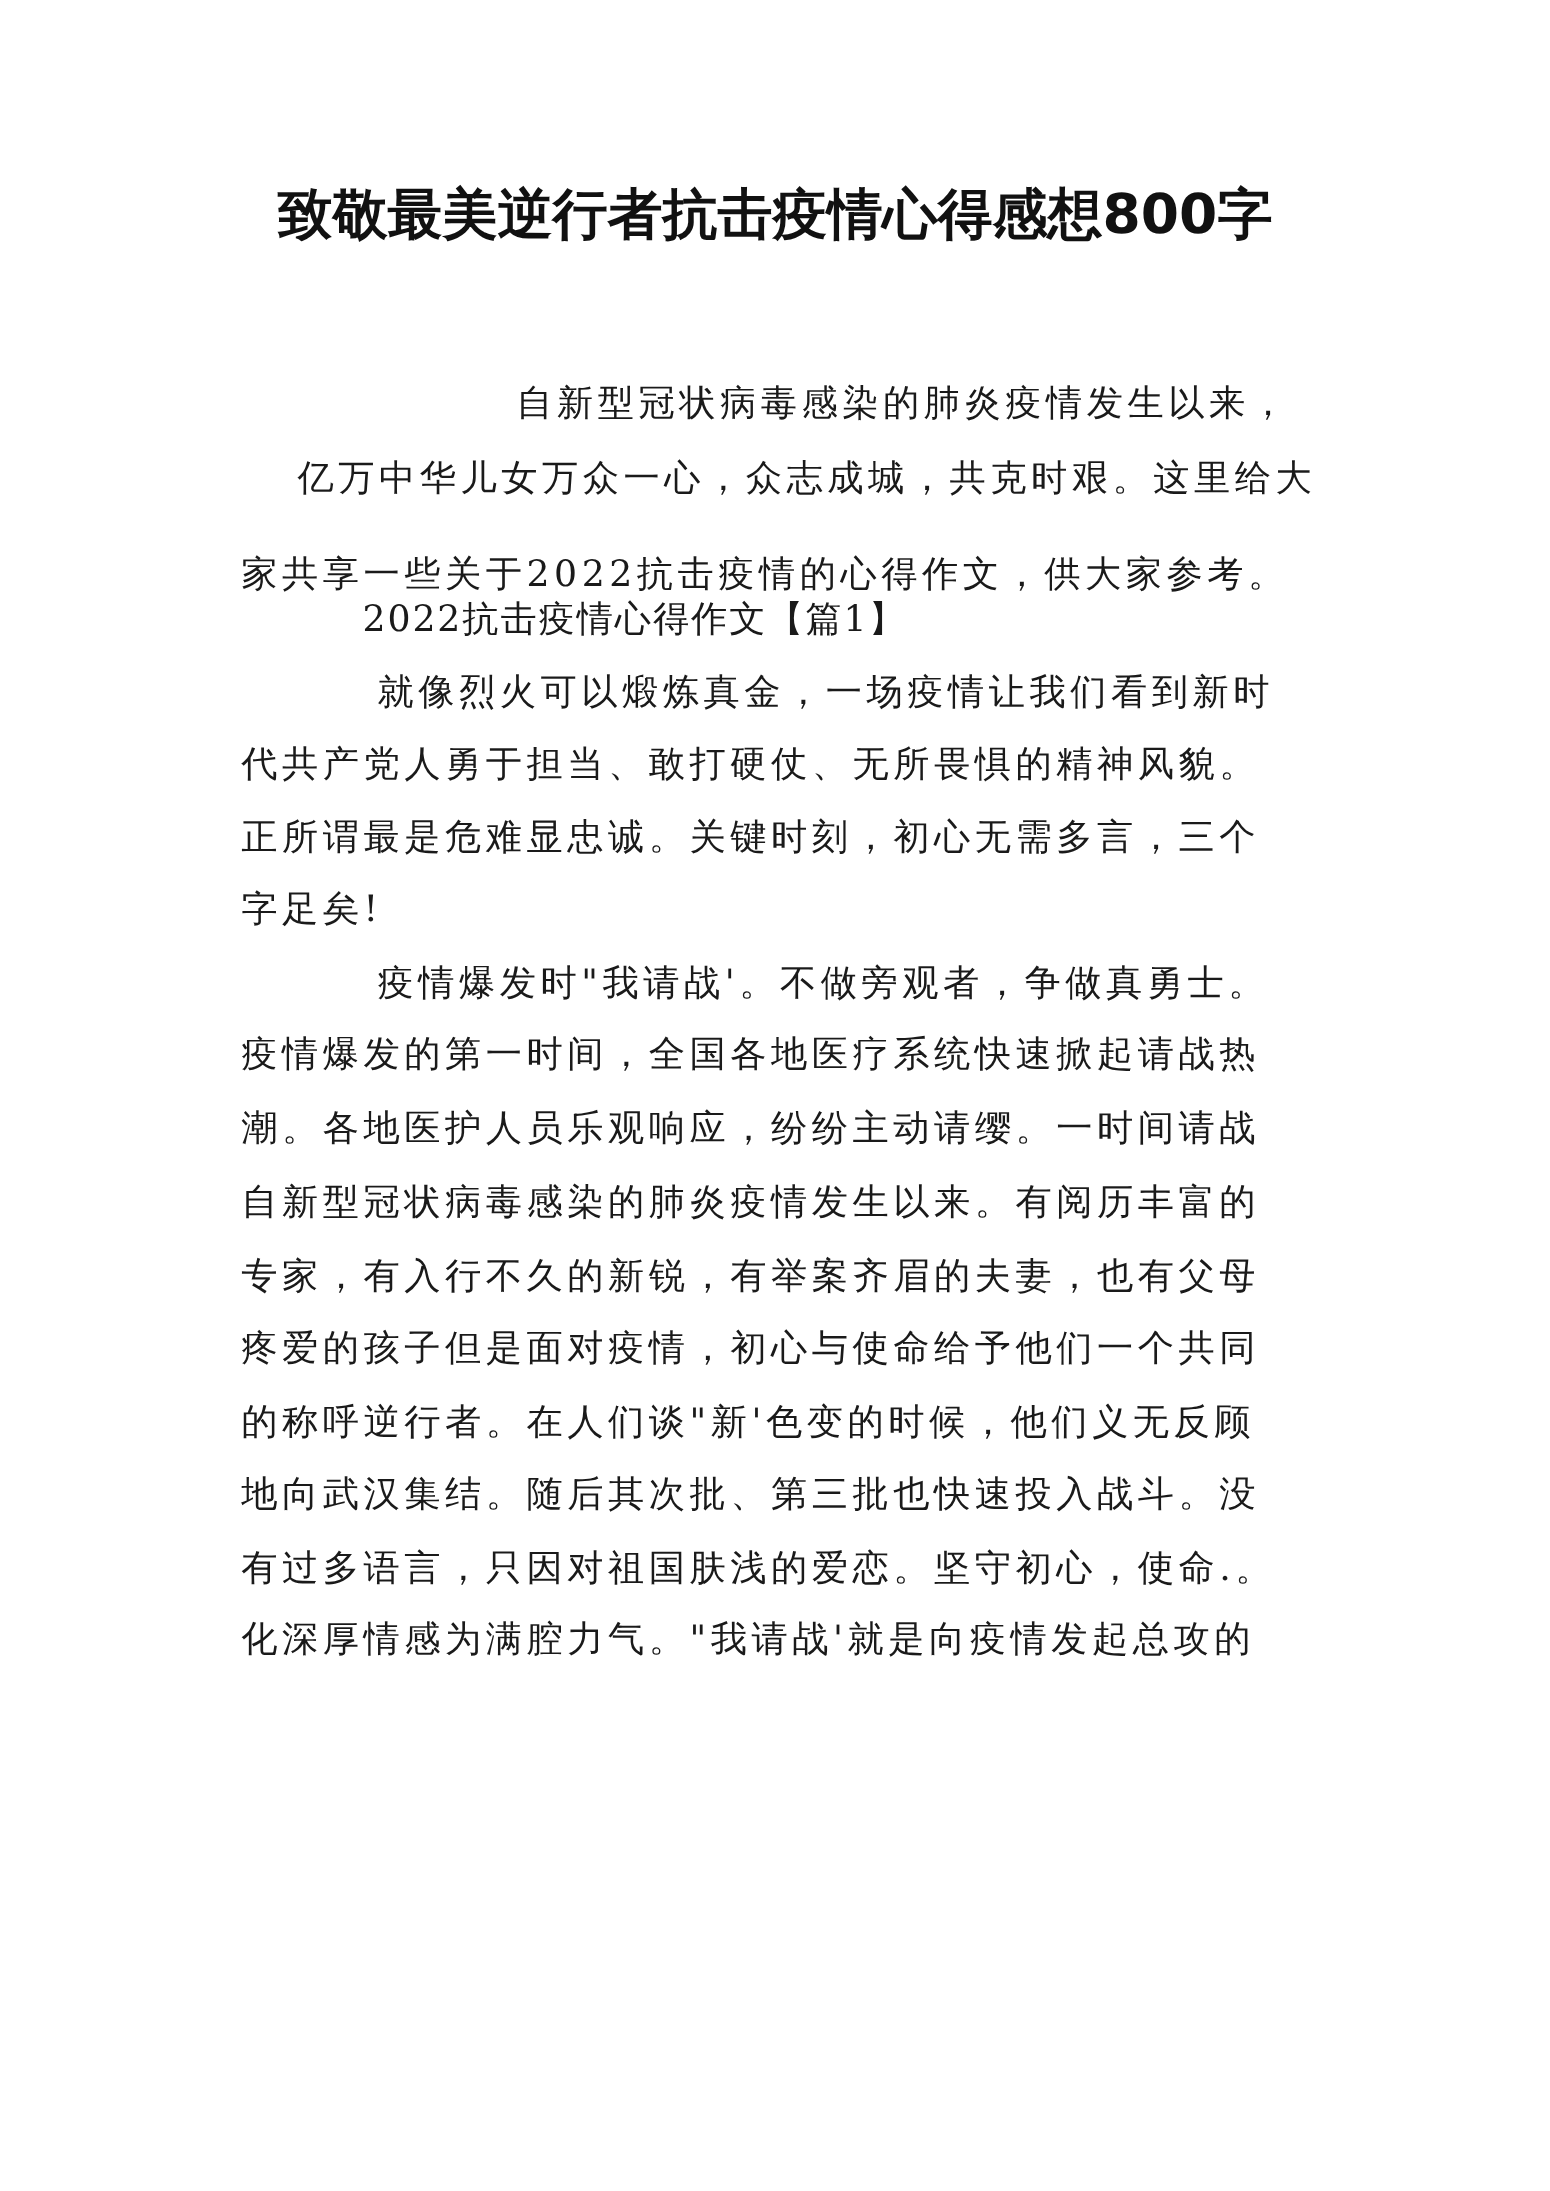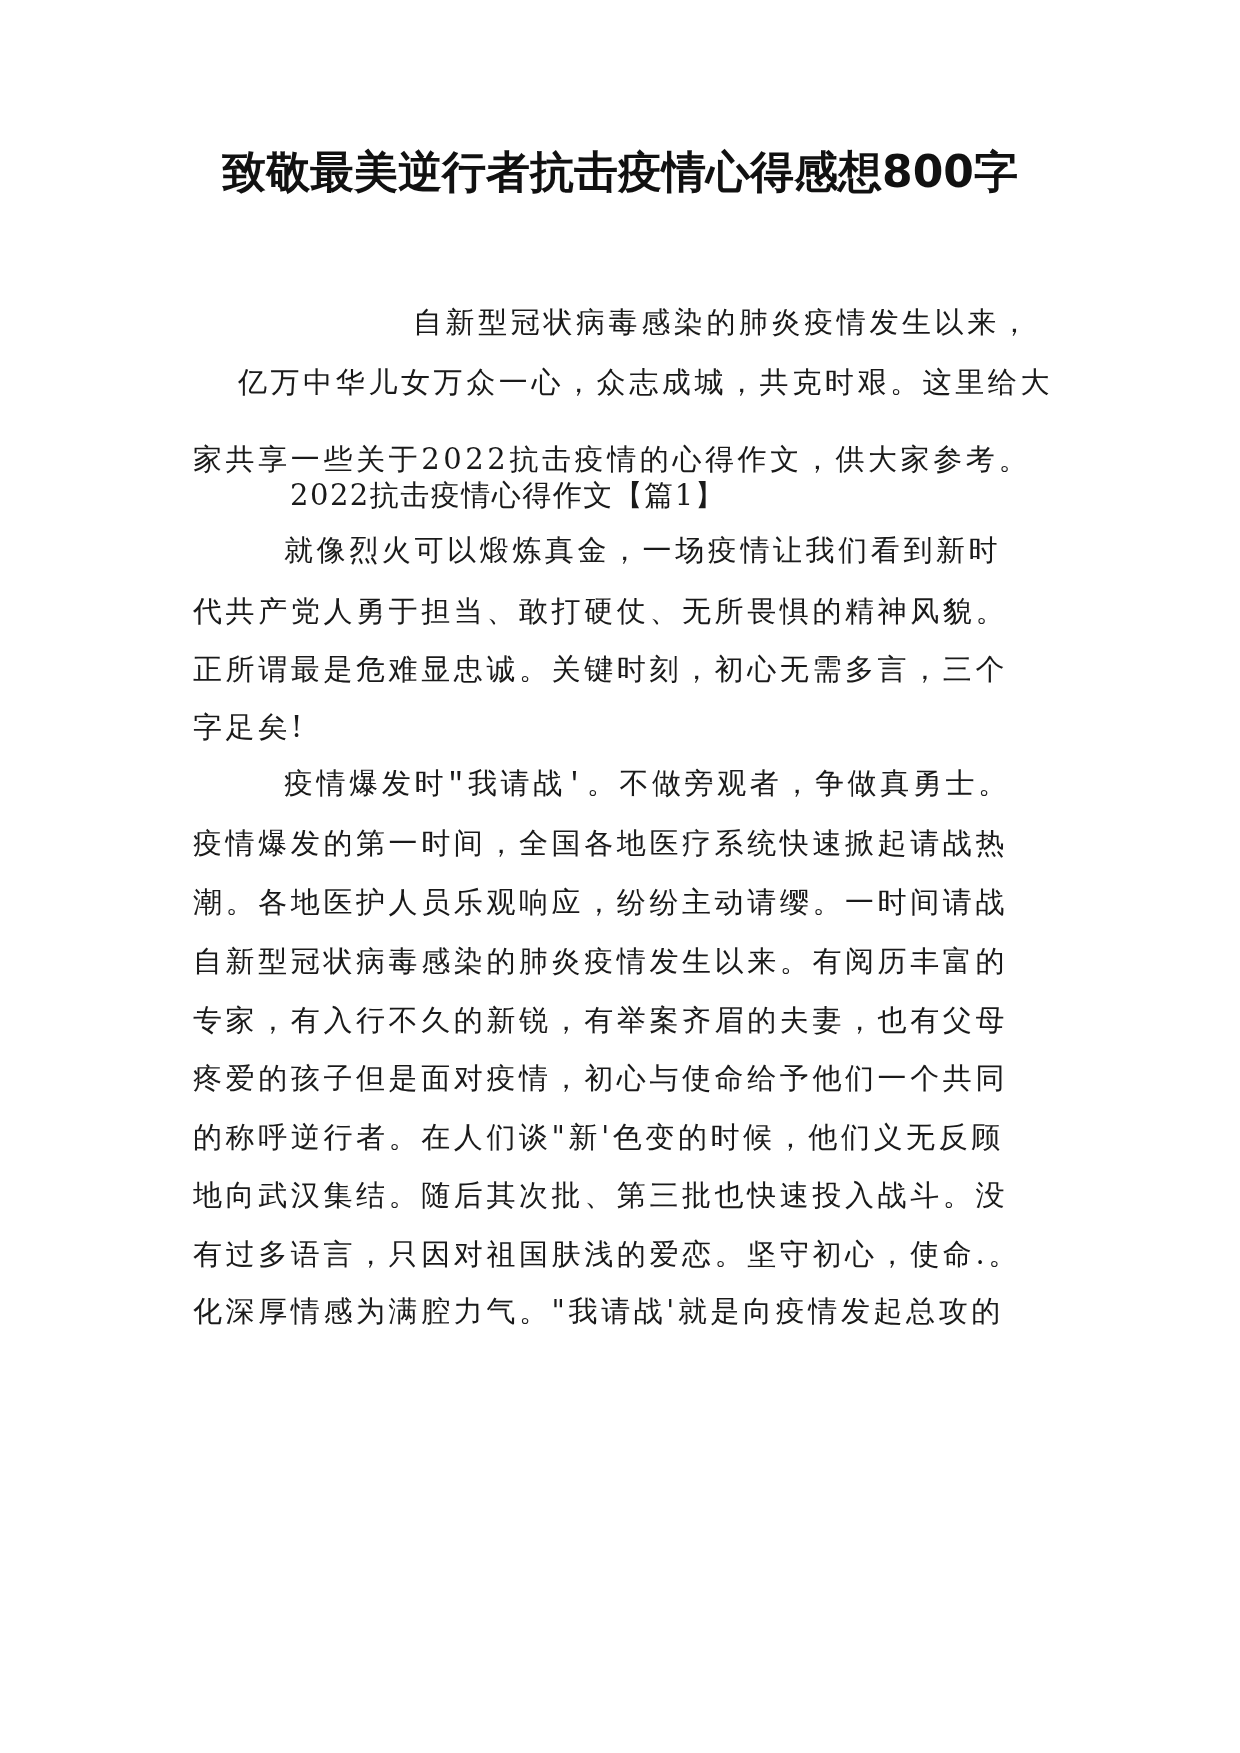--- a/index.html
+++ b/index.html
@@ -10,21 +10,21 @@
     font-family: "DejaVu Sans", "Liberation Sans", sans-serif;
     font-weight: bold; font-size: 44px; line-height: 60px; color: #111;
     white-space: nowrap;
   }
   .line {
     position: absolute; left: 193px; width: 860px;
     font-family: "DejaVu Serif", "Liberation Serif", serif;
     font-size: 29px; line-height: 40px; color: #1a1a1a;
     white-space: nowrap; letter-spacing: 3.6px;
   }
-  .line.indent { left: 284px; font-family: Liberation Mono, monospace; }
+  .line.indent { left: 302px; }
   .line.indent-wide { left: 413px; }
   .line.heading { left: 290px; letter-spacing: 1.5px; }
 </style>
 </head>
 <body>
 
 <div class="page">
 
   <div class="title-line" style="top:142px;">致敬最美逆行者抗击疫情心得感想800字</div>
 

